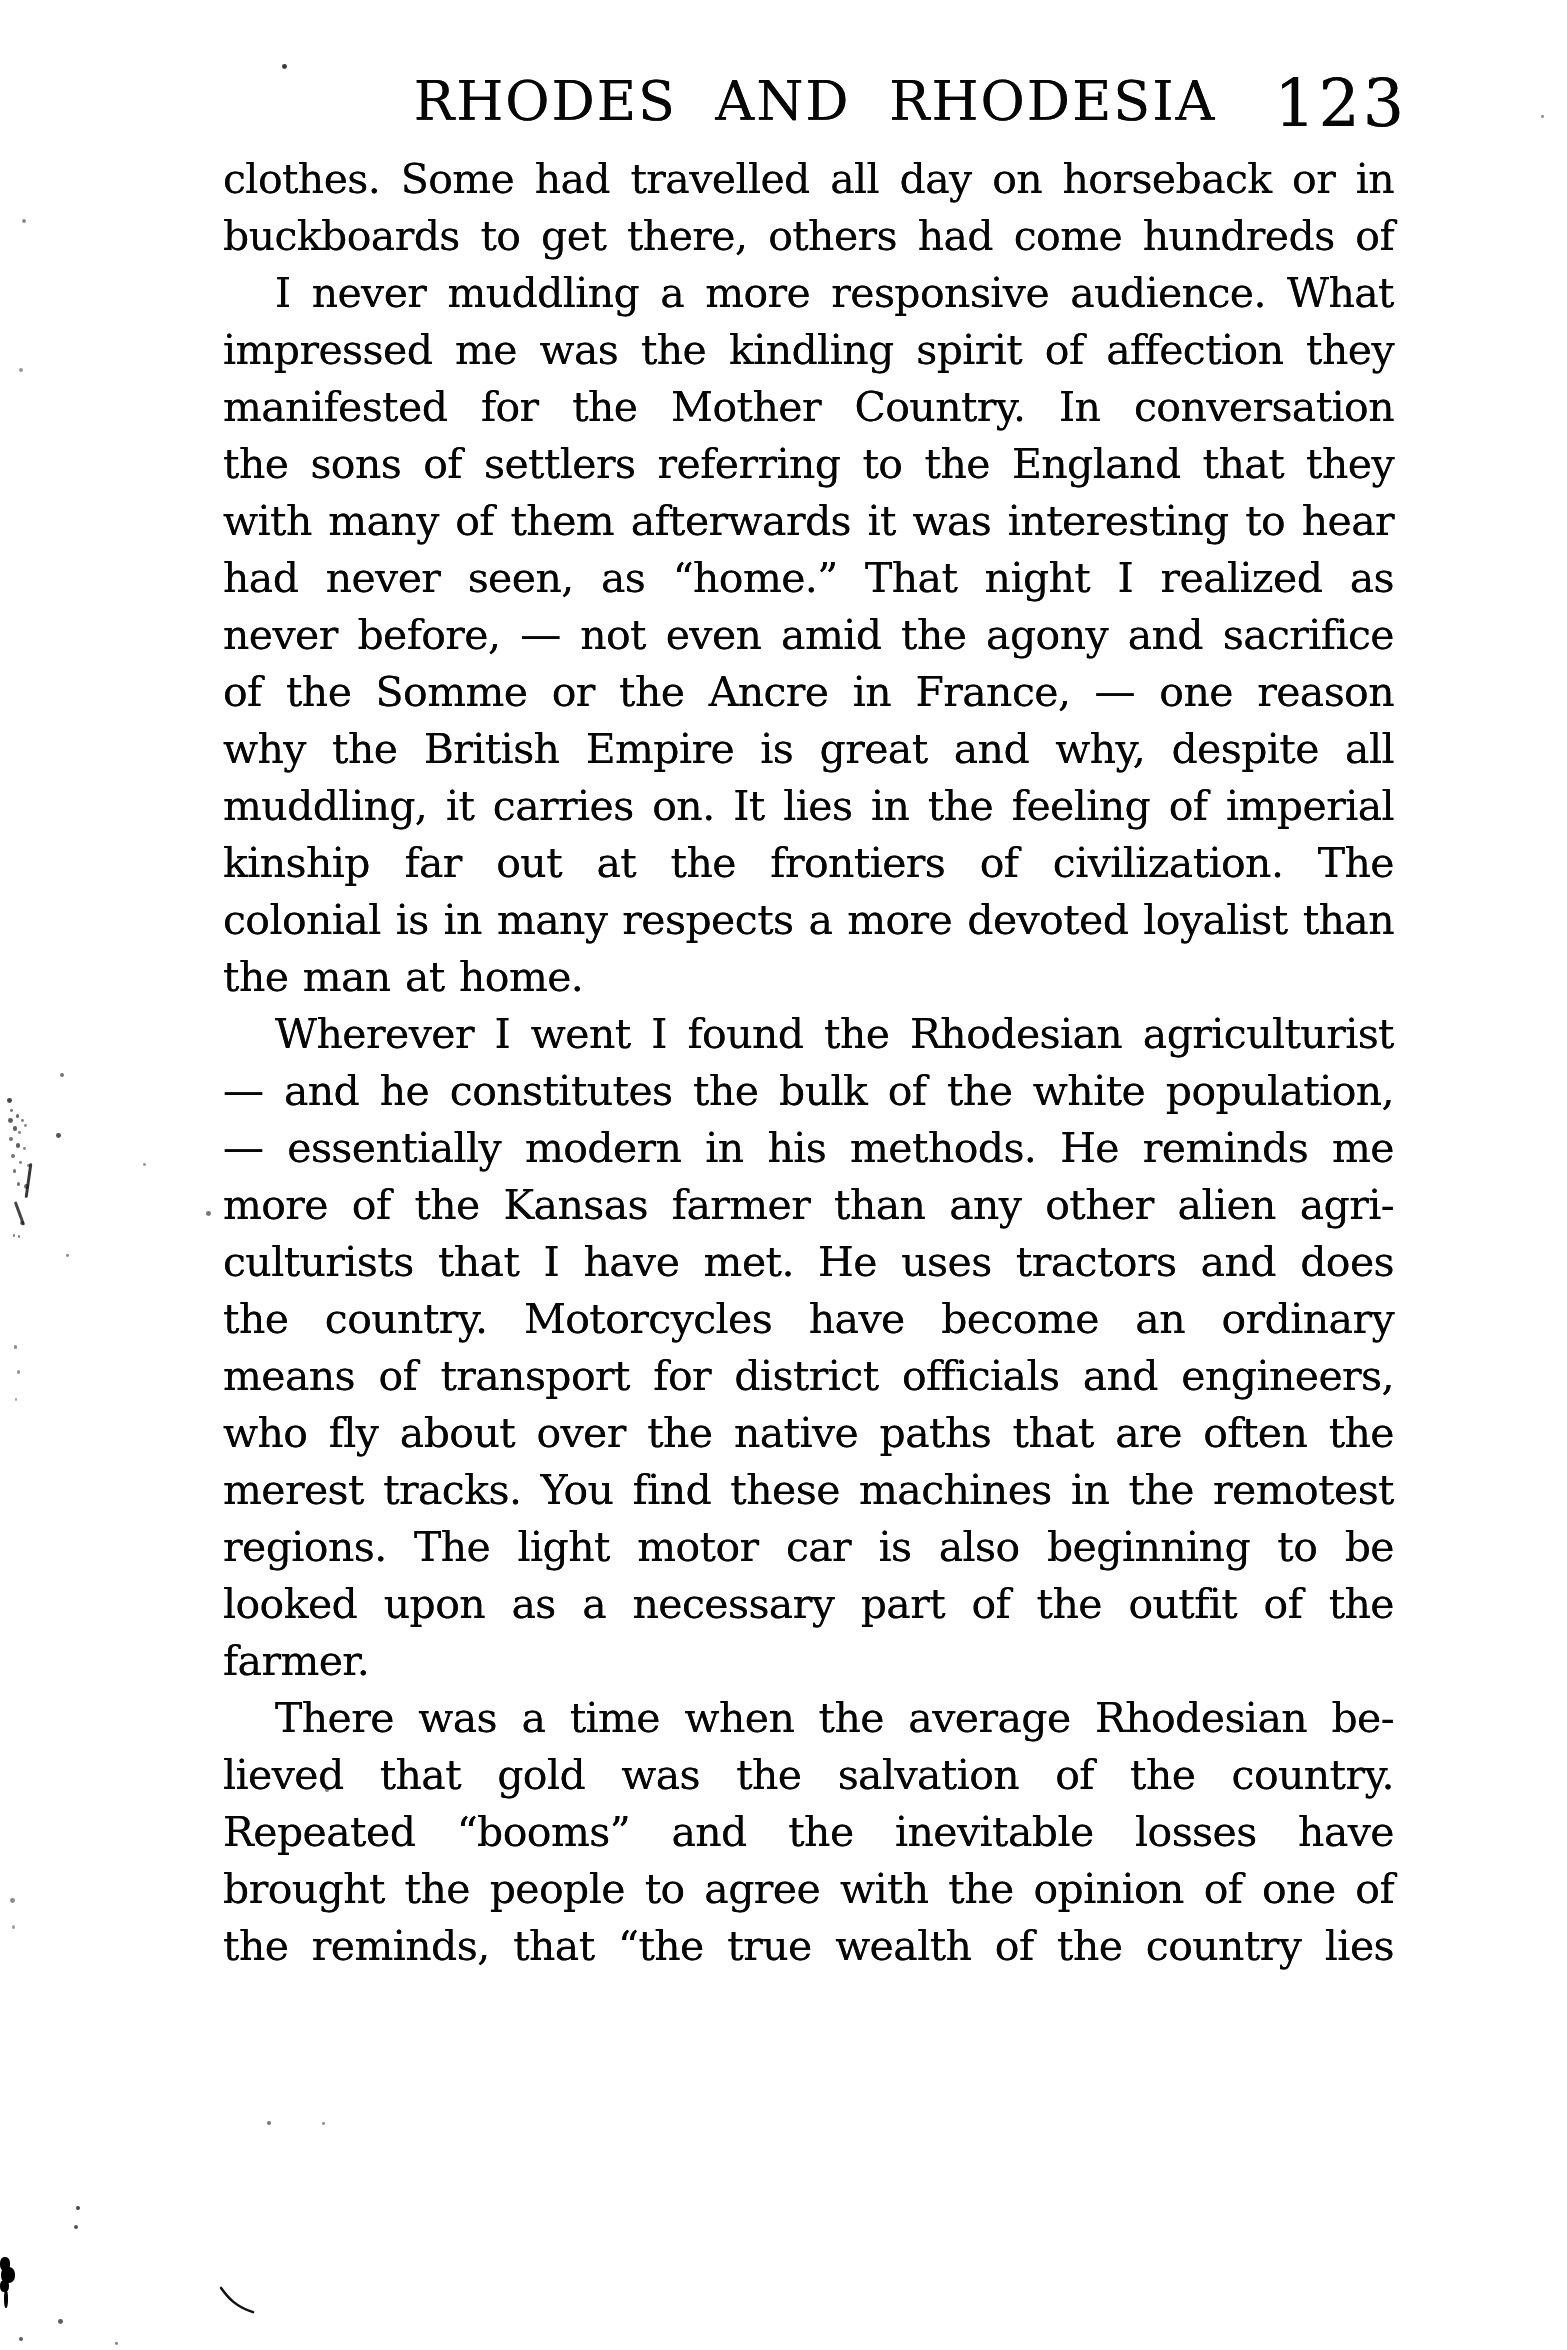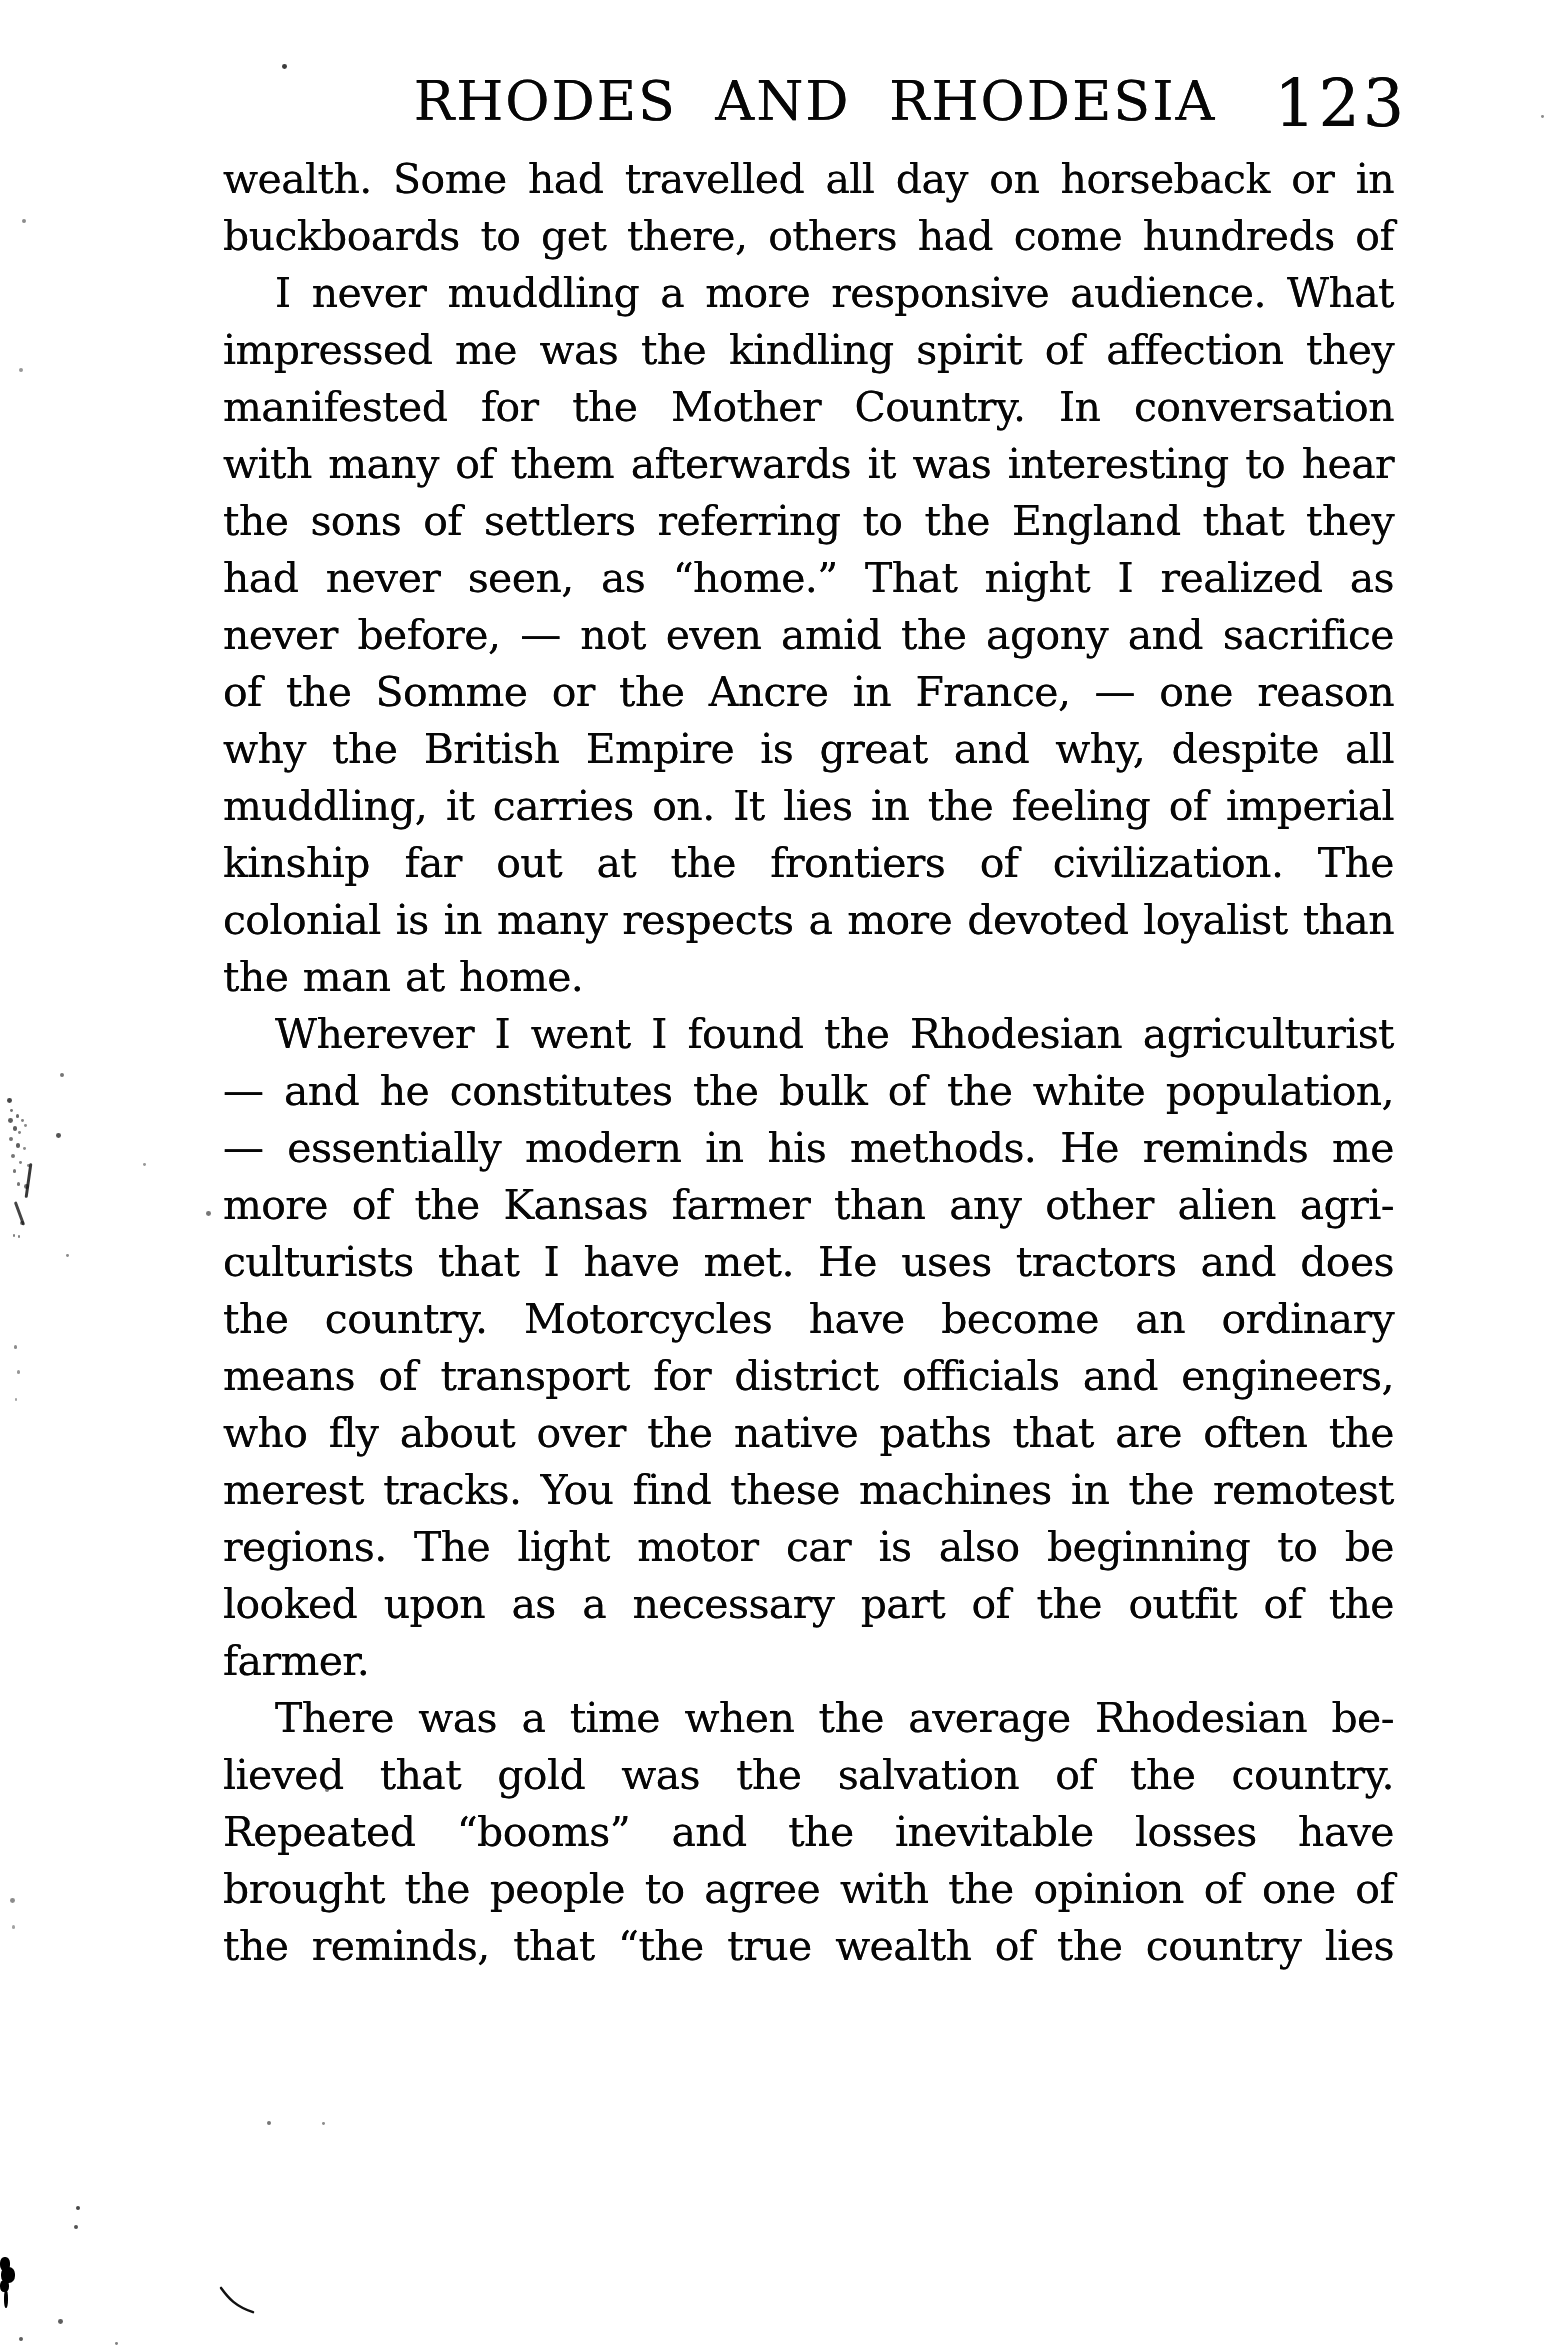--- a/index.html
+++ b/index.html
@@ -75,29 +75,29 @@
 
 <div class="page">
 
   <div class="page-header">
     <div class="header-title">RHODES AND RHODESIA</div>
     <div class="page-number">123</div>
   </div>
 
   <div class="text-block">
       <div class="paragraph">
-        <div class="line">wealth.  Some had travelled all day on horseback or in</div>
+        <div class="line">clothes.  Some had travelled all day on horseback or in</div>
         <div class="line">buckboards to get there, others had come hundreds of</div>
       </div>
       <div class="paragraph">
         <div class="line indent">I never muddling a more responsive audience.  What</div>
         <div class="line">impressed me was the kindling spirit of affection they</div>
         <div class="line">manifested for the Mother Country.  In conversation</div>
+        <div class="line">the sons of settlers referring to the England that they</div>
         <div class="line">with many of them afterwards it was interesting to hear</div>
-        <div class="line">the sons of settlers referring to the England that they</div>
         <div class="line">had never seen, as “home.”  That night I realized as</div>
         <div class="line">never before, — not even amid the agony and sacrifice</div>
         <div class="line">of the Somme or the Ancre in France, — one reason</div>
         <div class="line">why the British Empire is great and why, despite all</div>
         <div class="line">muddling, it carries on.  It lies in the feeling of imperial</div>
         <div class="line">kinship far out at the frontiers of civilization.  The</div>
         <div class="line">colonial is in many respects a more devoted loyalist than</div>
         <div class="line lastline">the man at home.</div>
       </div>
       <div class="paragraph">

